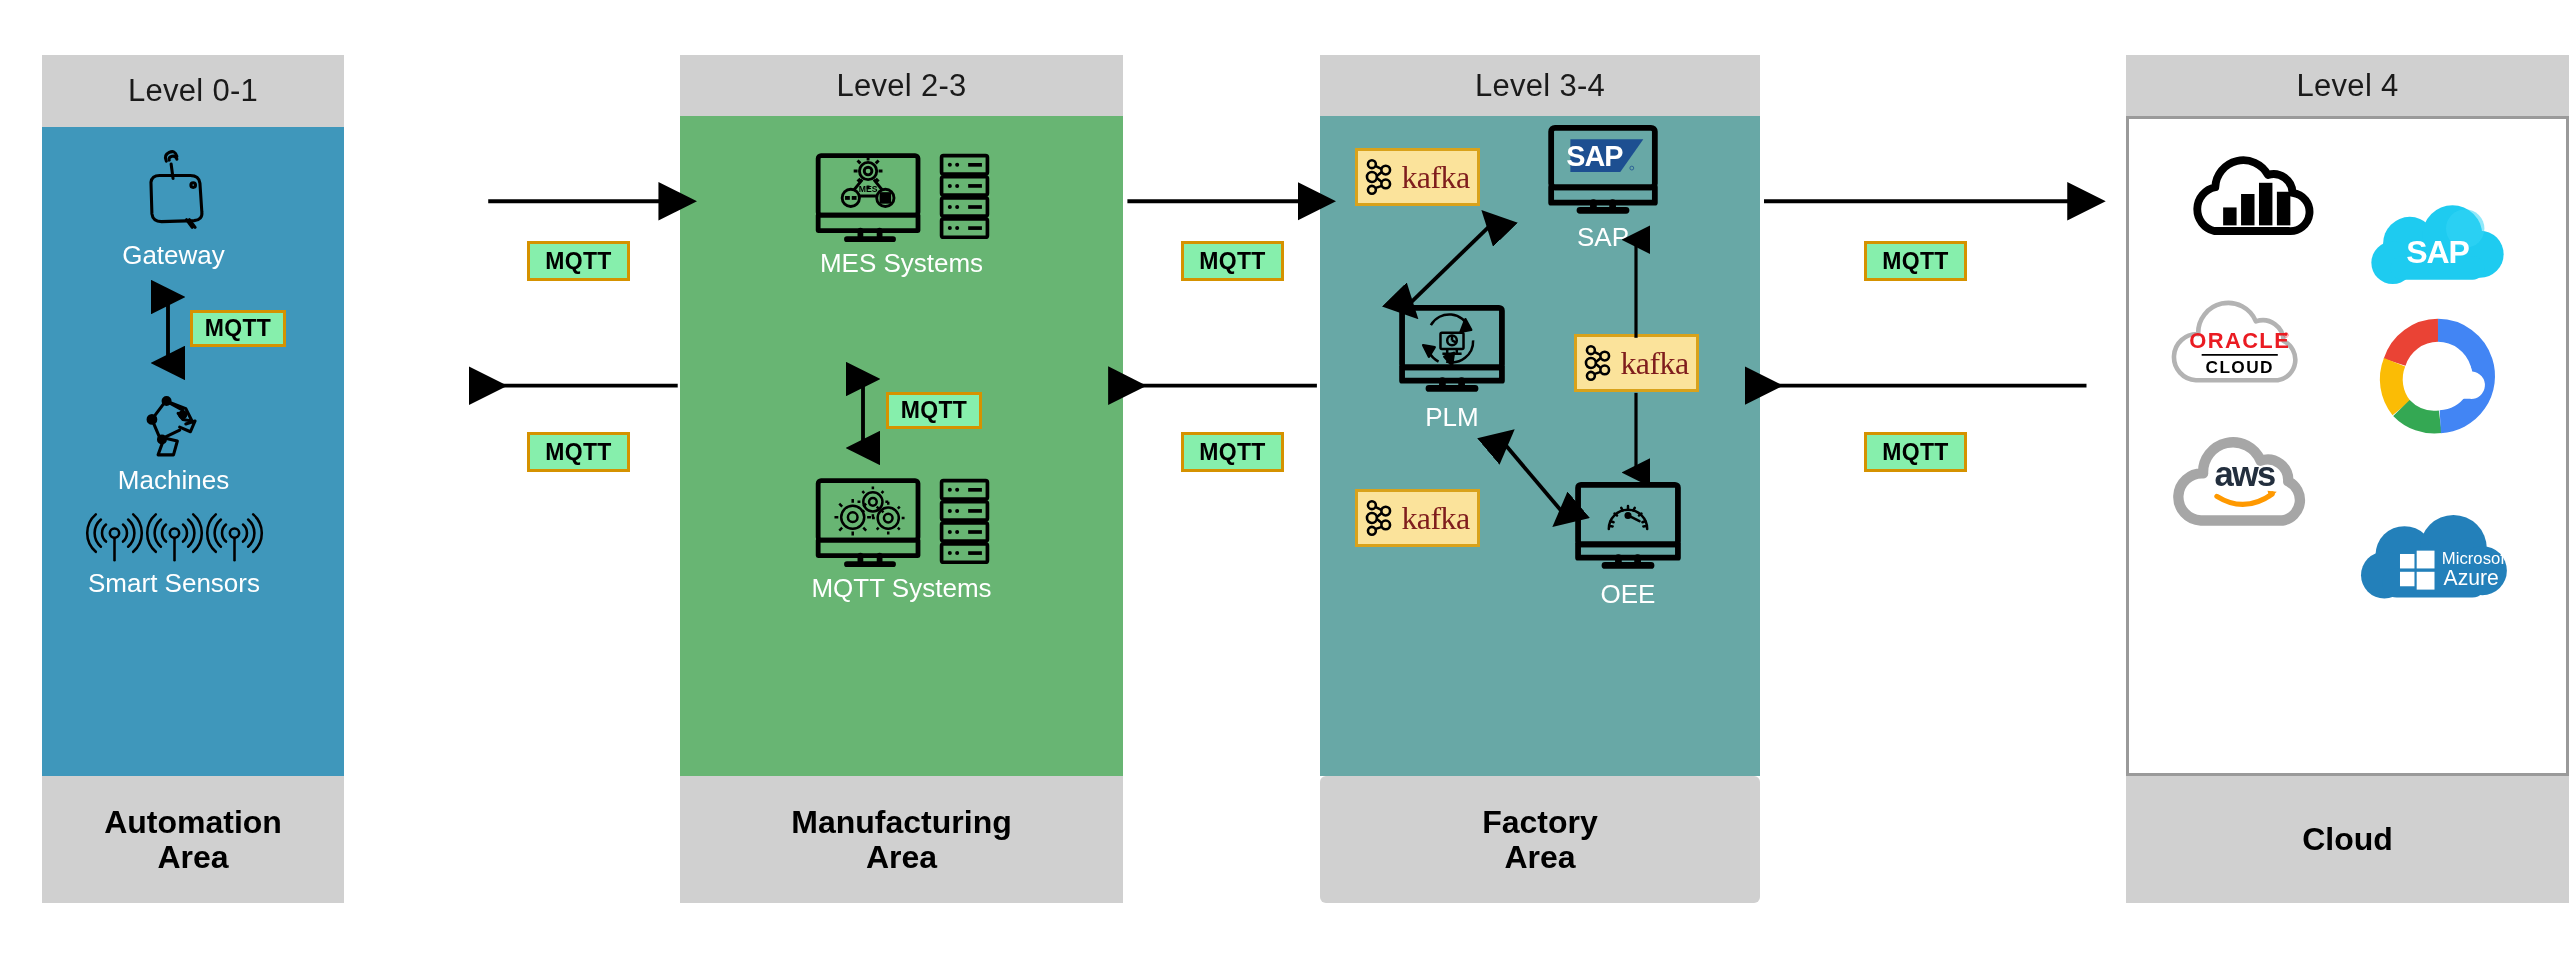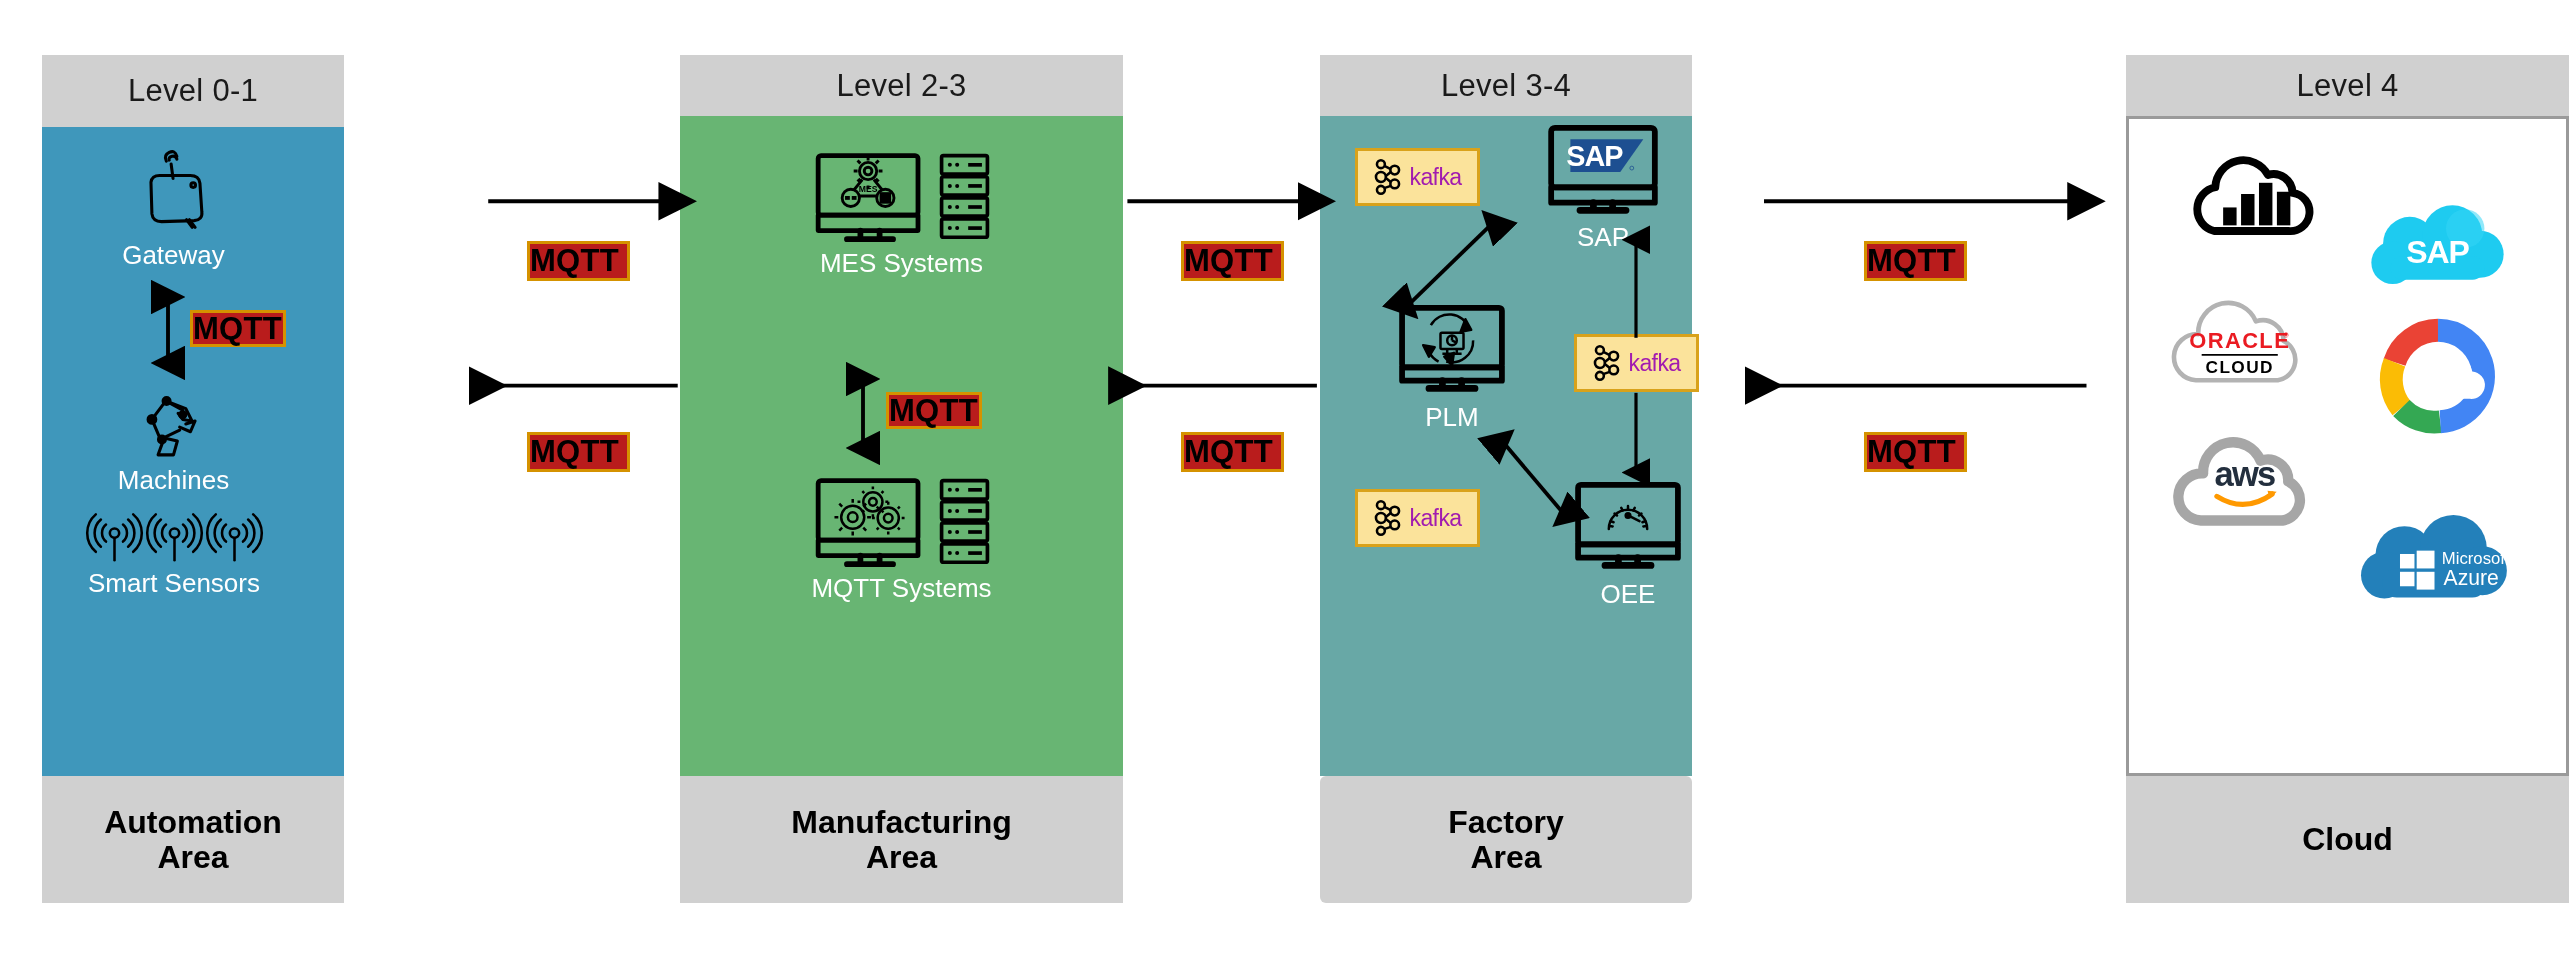--- a/index.html
+++ b/index.html
@@ -14,27 +14,27 @@
     text-align:center;font-size:32px;font-weight:bold;color:#000;line-height:1.08;padding:0 3.9px;}
 
   .body-blue{background:#3f97bb;}
   .body-green{background:#68b573;}
   .body-teal{background:#68a8a6;}
   .body-white{background:#ffffff;border:3.2px solid #9a9a9a;box-sizing:border-box;}
 
   .node{position:absolute;display:flex;flex-direction:column;align-items:center;}
   .node-label{color:#ffffff;font-size:26px;margin-top:3.9px;white-space:nowrap;font-weight:400;}
 
-  .mqtt{position:absolute;background:#b91c1c;border:3.2px solid #D59200;
-    display:flex;align-items:center;justify-content:flex-start;
-    font-size:31px;font-weight:bold;color:#000;letter-spacing:0.3px;box-sizing:border-box;}
+  .mqtt{position:absolute;background:#86efac;border:3.2px solid #D59200;
+    display:flex;align-items:center;justify-content:center;
+    font-size:23px;font-weight:bold;color:#000;letter-spacing:0.3px;box-sizing:border-box;}
 
   .kafka{position:absolute;background:#FBE39B;border:3.2px solid #D9A21B;
     display:flex;align-items:center;justify-content:center;gap:6.4px;box-sizing:border-box;}
-  .kafka-word{font-size:23px;color:#a21caf;font-family:Liberation Sans, sans-serif;letter-spacing:-0.6px;}
+  .kafka-word{font-size:32px;color:#7f1d1d;font-family:Liberation Serif, serif;letter-spacing:-0.6px;}
 
   svg{display:block;overflow:visible;}
   .arrows{position:absolute;left:0;top:0;width:2576px;height:964px;pointer-events:none;}
 </style>
 </head>
 <body>
 
 <div id="stage">
 
   <div class="col" style="left:42px;top:55px;width:302px;height:848px;">
@@ -265,21 +265,21 @@
     </div>
 
     <div class="col-footer" style="height:127px;">
       <span>
         <span>Manufacturing</span><br>
         <span>Area</span>
       </span>
     </div>
   </div>
 
-  <div class="col" style="left:1320px;top:55px;width:372px;height:848px;">
+  <div class="col" style="left:1320px;top:55px;width:440px;height:848px;">
     <div class="col-header" style="height:61px;">
       <span>Level 3-4</span>
     </div>
     <div class="col-body body-teal" style="height:660px;">
 
       <div class="kafka" style="left:35px;top:32px;width:125px;height:58px;">
         <span>
           <svg width="29.6" height="40" viewBox="0 0 30 40">
             <g fill="none" stroke="#000" stroke-width="2.6">
               <circle cx="7" cy="7" r="4"></circle>

